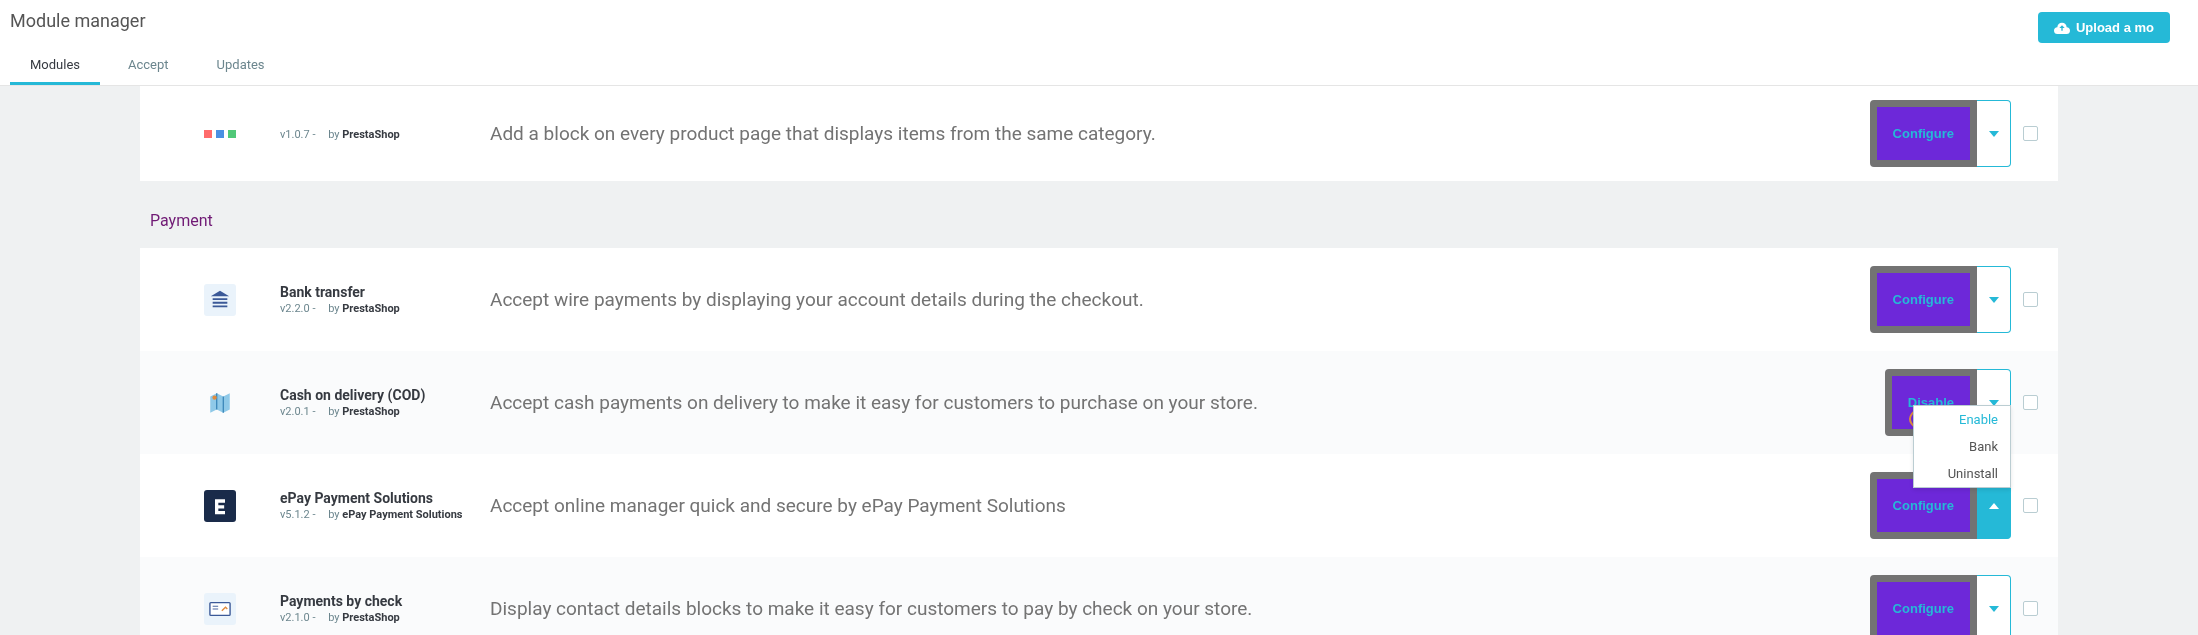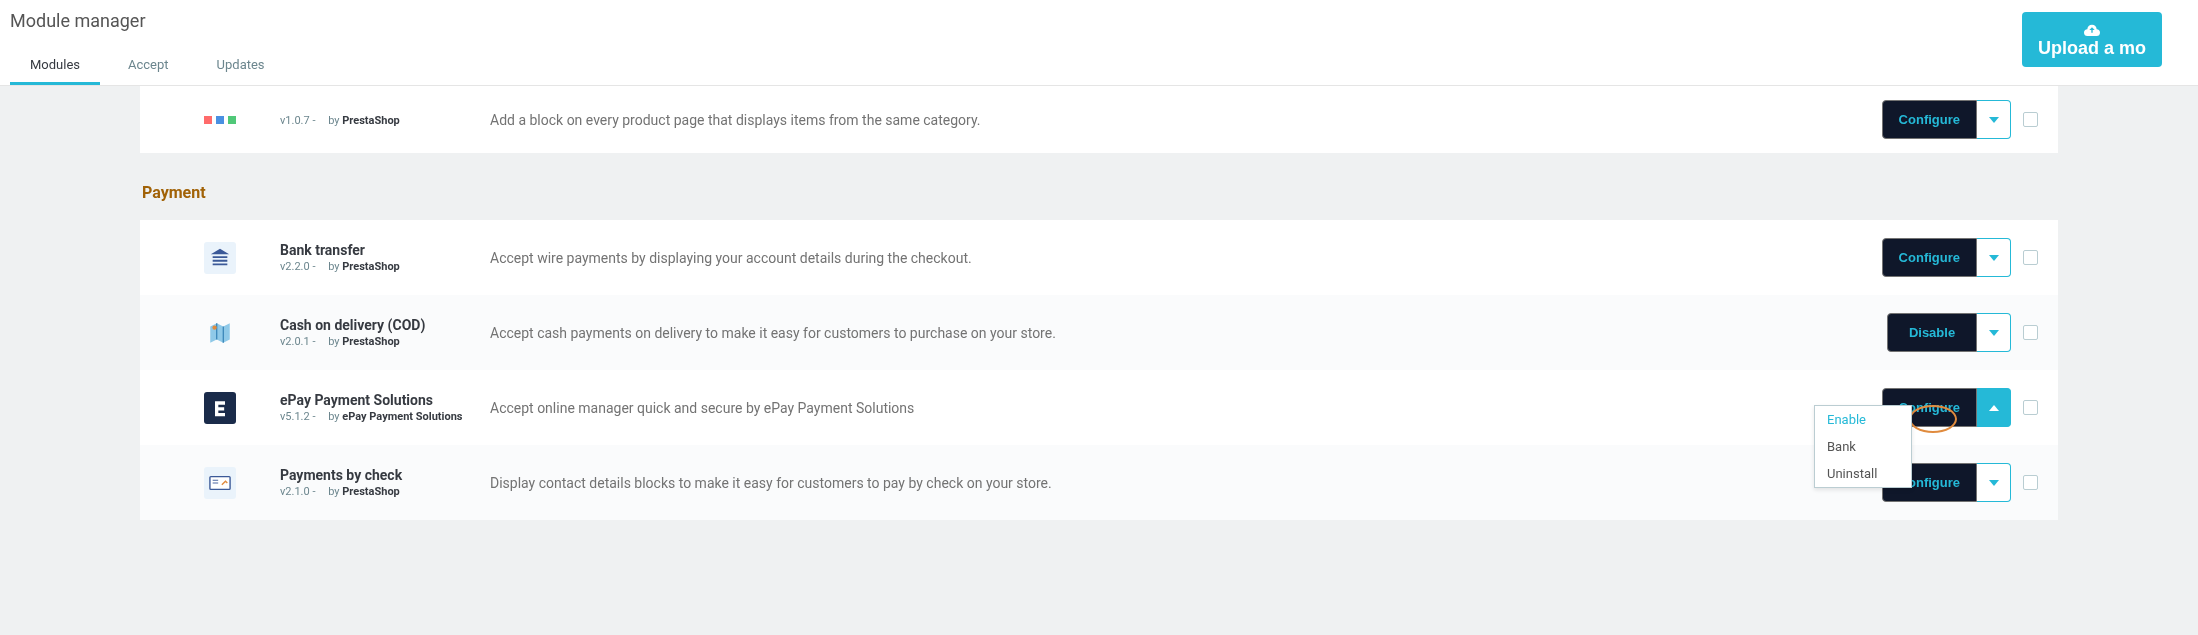--- a/index.html
+++ b/index.html
@@ -8,21 +8,21 @@
   background: #eff1f2;
   color: #363a41;
   font-size: 13px;
   width: 2198px;
 }
 .header {
   background: #fff;
   display: flex;
   justify-content: space-between;
   align-items: flex-start;
-  padding: 10px 36px 0 10px;
+  padding: 10px 28px 0 10px;
   border-bottom: 1px solid #e5e5e5;
 }
 .header-left { flex: 1; }
 .page-title {
   font-size: 18px;
   font-weight: 400;
   color: #555;
   margin-bottom: 16px;
 }
 .tabs {
@@ -39,29 +39,28 @@
 .tab.active {
   color: #363a41;
   border-bottom-color: #25b9d7;
 }
 .upload-btn {
   background: #25b9d7;
   color: #fff;
   padding: 8px 16px;
   border: none;
   border-radius: 4px;
-  font-size: 18px;
+  font-size: 13px;
   font-weight: 600;
   cursor: pointer;
   white-space: nowrap;
   display: flex;
   align-items: center;
   gap: 6px;
   margin-top: 2px;
-  flex-direction: column;
 }
 .cloud-icon { display:inline-block; width:16px; height:12px; }
 
 .content {
   padding: 0 140px 40px 140px;
   position: relative;
 }
 
 .partial-row {
   background: #fff;
@@ -75,55 +74,55 @@
   display: flex;
   align-items: center;
   padding: 18px 20px;
   position: relative;
 }
 .module-row.alt { background: #fafbfc; }
 .module-list { border-top: none; }
 
 .section-heading {
   font-size: 16px;
-  font-weight: 700;
-  color: #a16207;
-  margin: 0 0 18px 2px;
+  font-weight: 400;
+  color: #701a75;
+  margin: 0 0 18px 10px;
 }
 
 .col-icon {
   width: 120px;
   display: flex;
   justify-content: center;
 }
 .module-icon-box {
   width: 32px;
   height: 32px;
   display:flex;
   align-items:center;
   justify-content:center;
 }
 .col-meta { width: 210px; }
 .module-name { font-weight: 700; font-size: 14px; color: #363a41; }
 .module-version { font-size: 11px; color: #6c868e; margin-top: 2px; }
 .module-version .by { font-weight: 400; margin-left: 10px; }
 .module-version .author { font-weight: 700; color: #363a41; }
-.col-desc { flex: 1; font-size: 14px; color: #737373; padding-right: 20px; }
+.col-desc { flex: 1; font-size: 19px; color: #737373; padding-right: 20px; }
 
 .col-actions {
   display: flex;
   align-items: center;
   gap: 12px;
 }
 .btn-group { display: flex; }
 .btn-primary {
-  border: 1px solid #737373;
-  background: #0f172a;
+  border: 7px solid #737373;
+  background: #6d28d9;
   color: #25b9d7;
-  padding: 11px 16px;
+  padding: 19px 16px;
   font-size: 13px;
   font-weight: 600;
   cursor: pointer;
   border-radius: 4px 0 0 4px;
   min-width: 90px;
 }
 .btn-caret {
   border: 1px solid #25b9d7;
   border-left: none;
   background: #fff;
@@ -342,21 +341,21 @@
                 <path d="M0 0l5 6 5-6z" fill="currentColor"></path>
               </svg>
           </button>
         </div>
         <div class="checkbox"></div>
       </div>
     </div>
 
   </div>
 
-  <div class="dropdown-menu" id="dd" style="top: 319px; left: 1814px;">
+  <div class="dropdown-menu" id="dd" style="top: 319px; left: 1913px; text-align: right;">
     <div class="dropdown-item highlight">Enable</div>
     <div class="dropdown-item">Bank</div>
     <div class="dropdown-item">Uninstall</div>
   </div>
 
   <div class="hand-circle" id="anno" style="left: 1909px; top: 319px;"></div>
 
 </div>
 
 </body></html>

